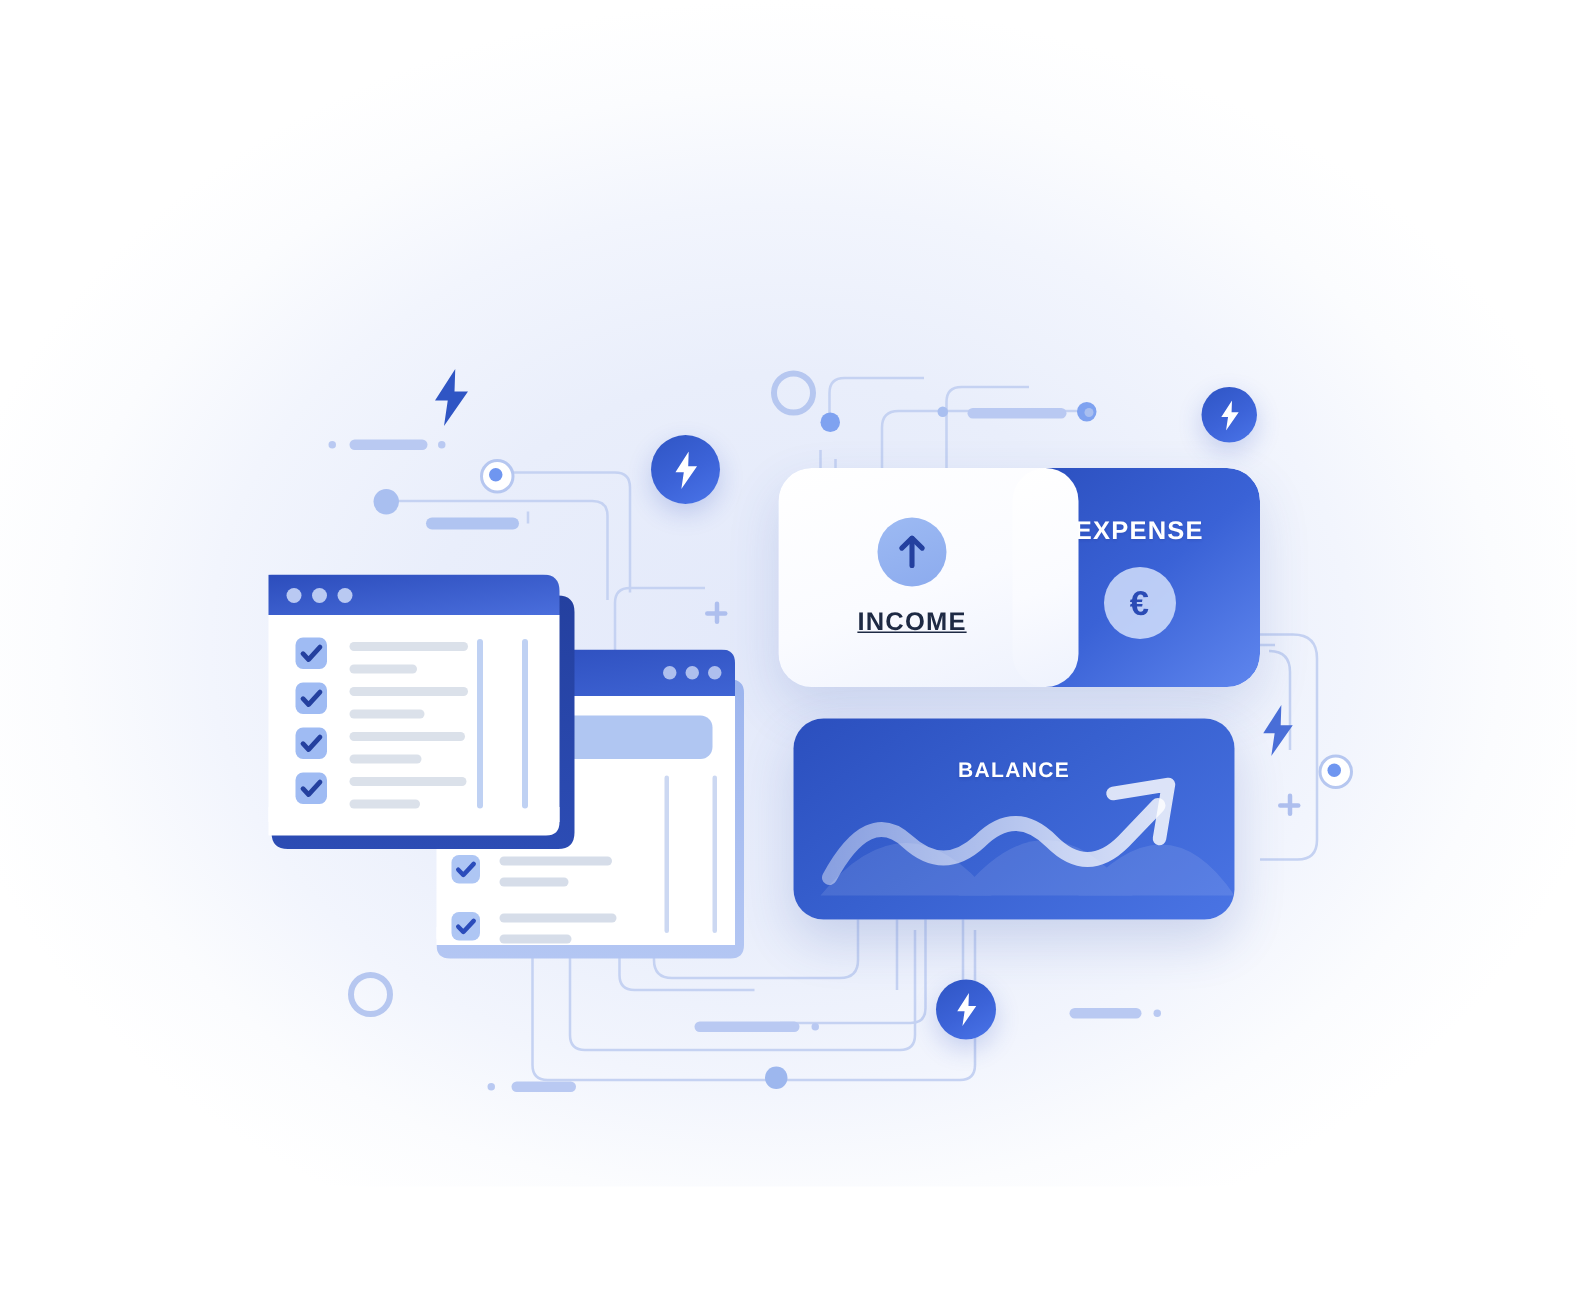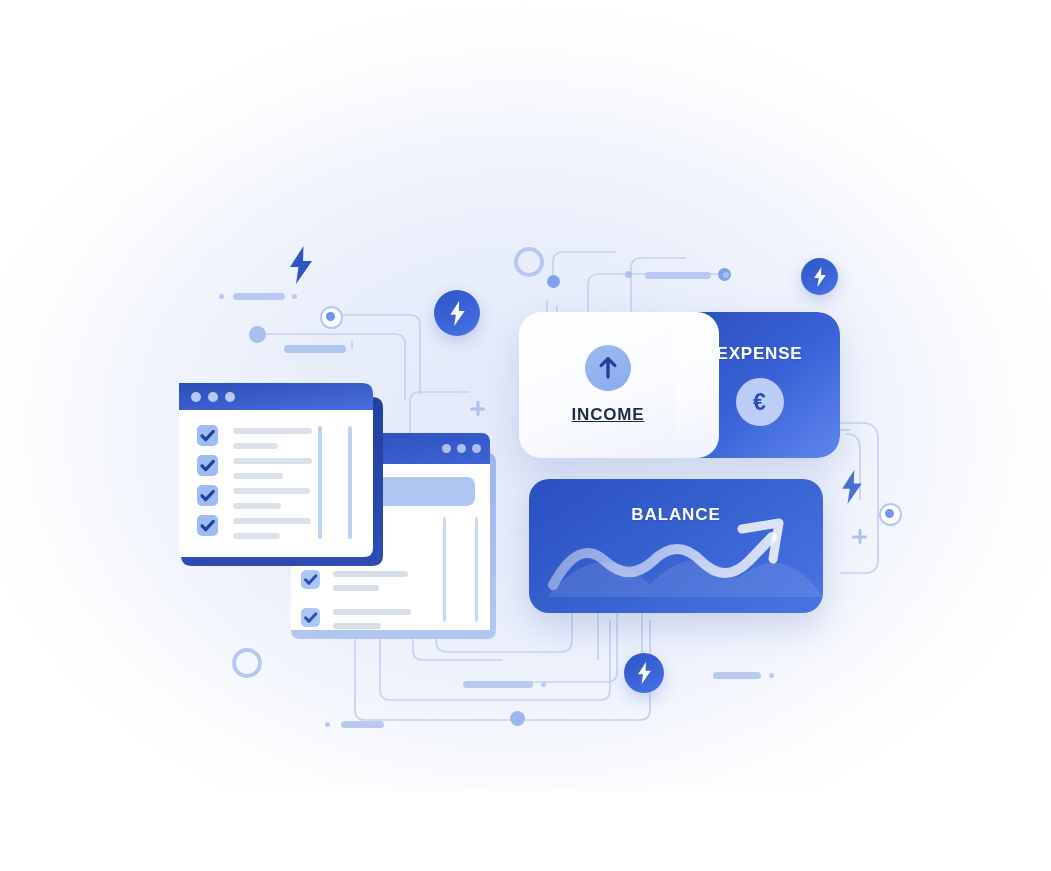--- a/index.html
+++ b/index.html
@@ -85,21 +85,21 @@
   }
 
   #card-balance{
     position:absolute;left:529px;top:479px;width:294px;height:134px;
     border-radius:20px;overflow:hidden;
     background:linear-gradient(145deg,#2b4fbe 0%,#3760cf 45%,#4a74e4 100%);
     box-shadow:0 14px 34px rgba(56,86,176,.20);
   }
   .balance-label{
     position:absolute;left:0;right:0;top:26px;text-align:center;
-    font-size:17px;font-weight:700;letter-spacing:.9px;color:#ffffff;
+    font-size:14px;font-weight:700;letter-spacing:.9px;color:#ffffff;
     text-shadow:0 1px 2px rgba(20,40,110,.18);
   }
   #card-balance svg{position:absolute;left:0;top:0;}
 
   
   .win{position:absolute;}
 
   #win-back{
     left:291px;top:433px;width:200px;height:210px;
   }

